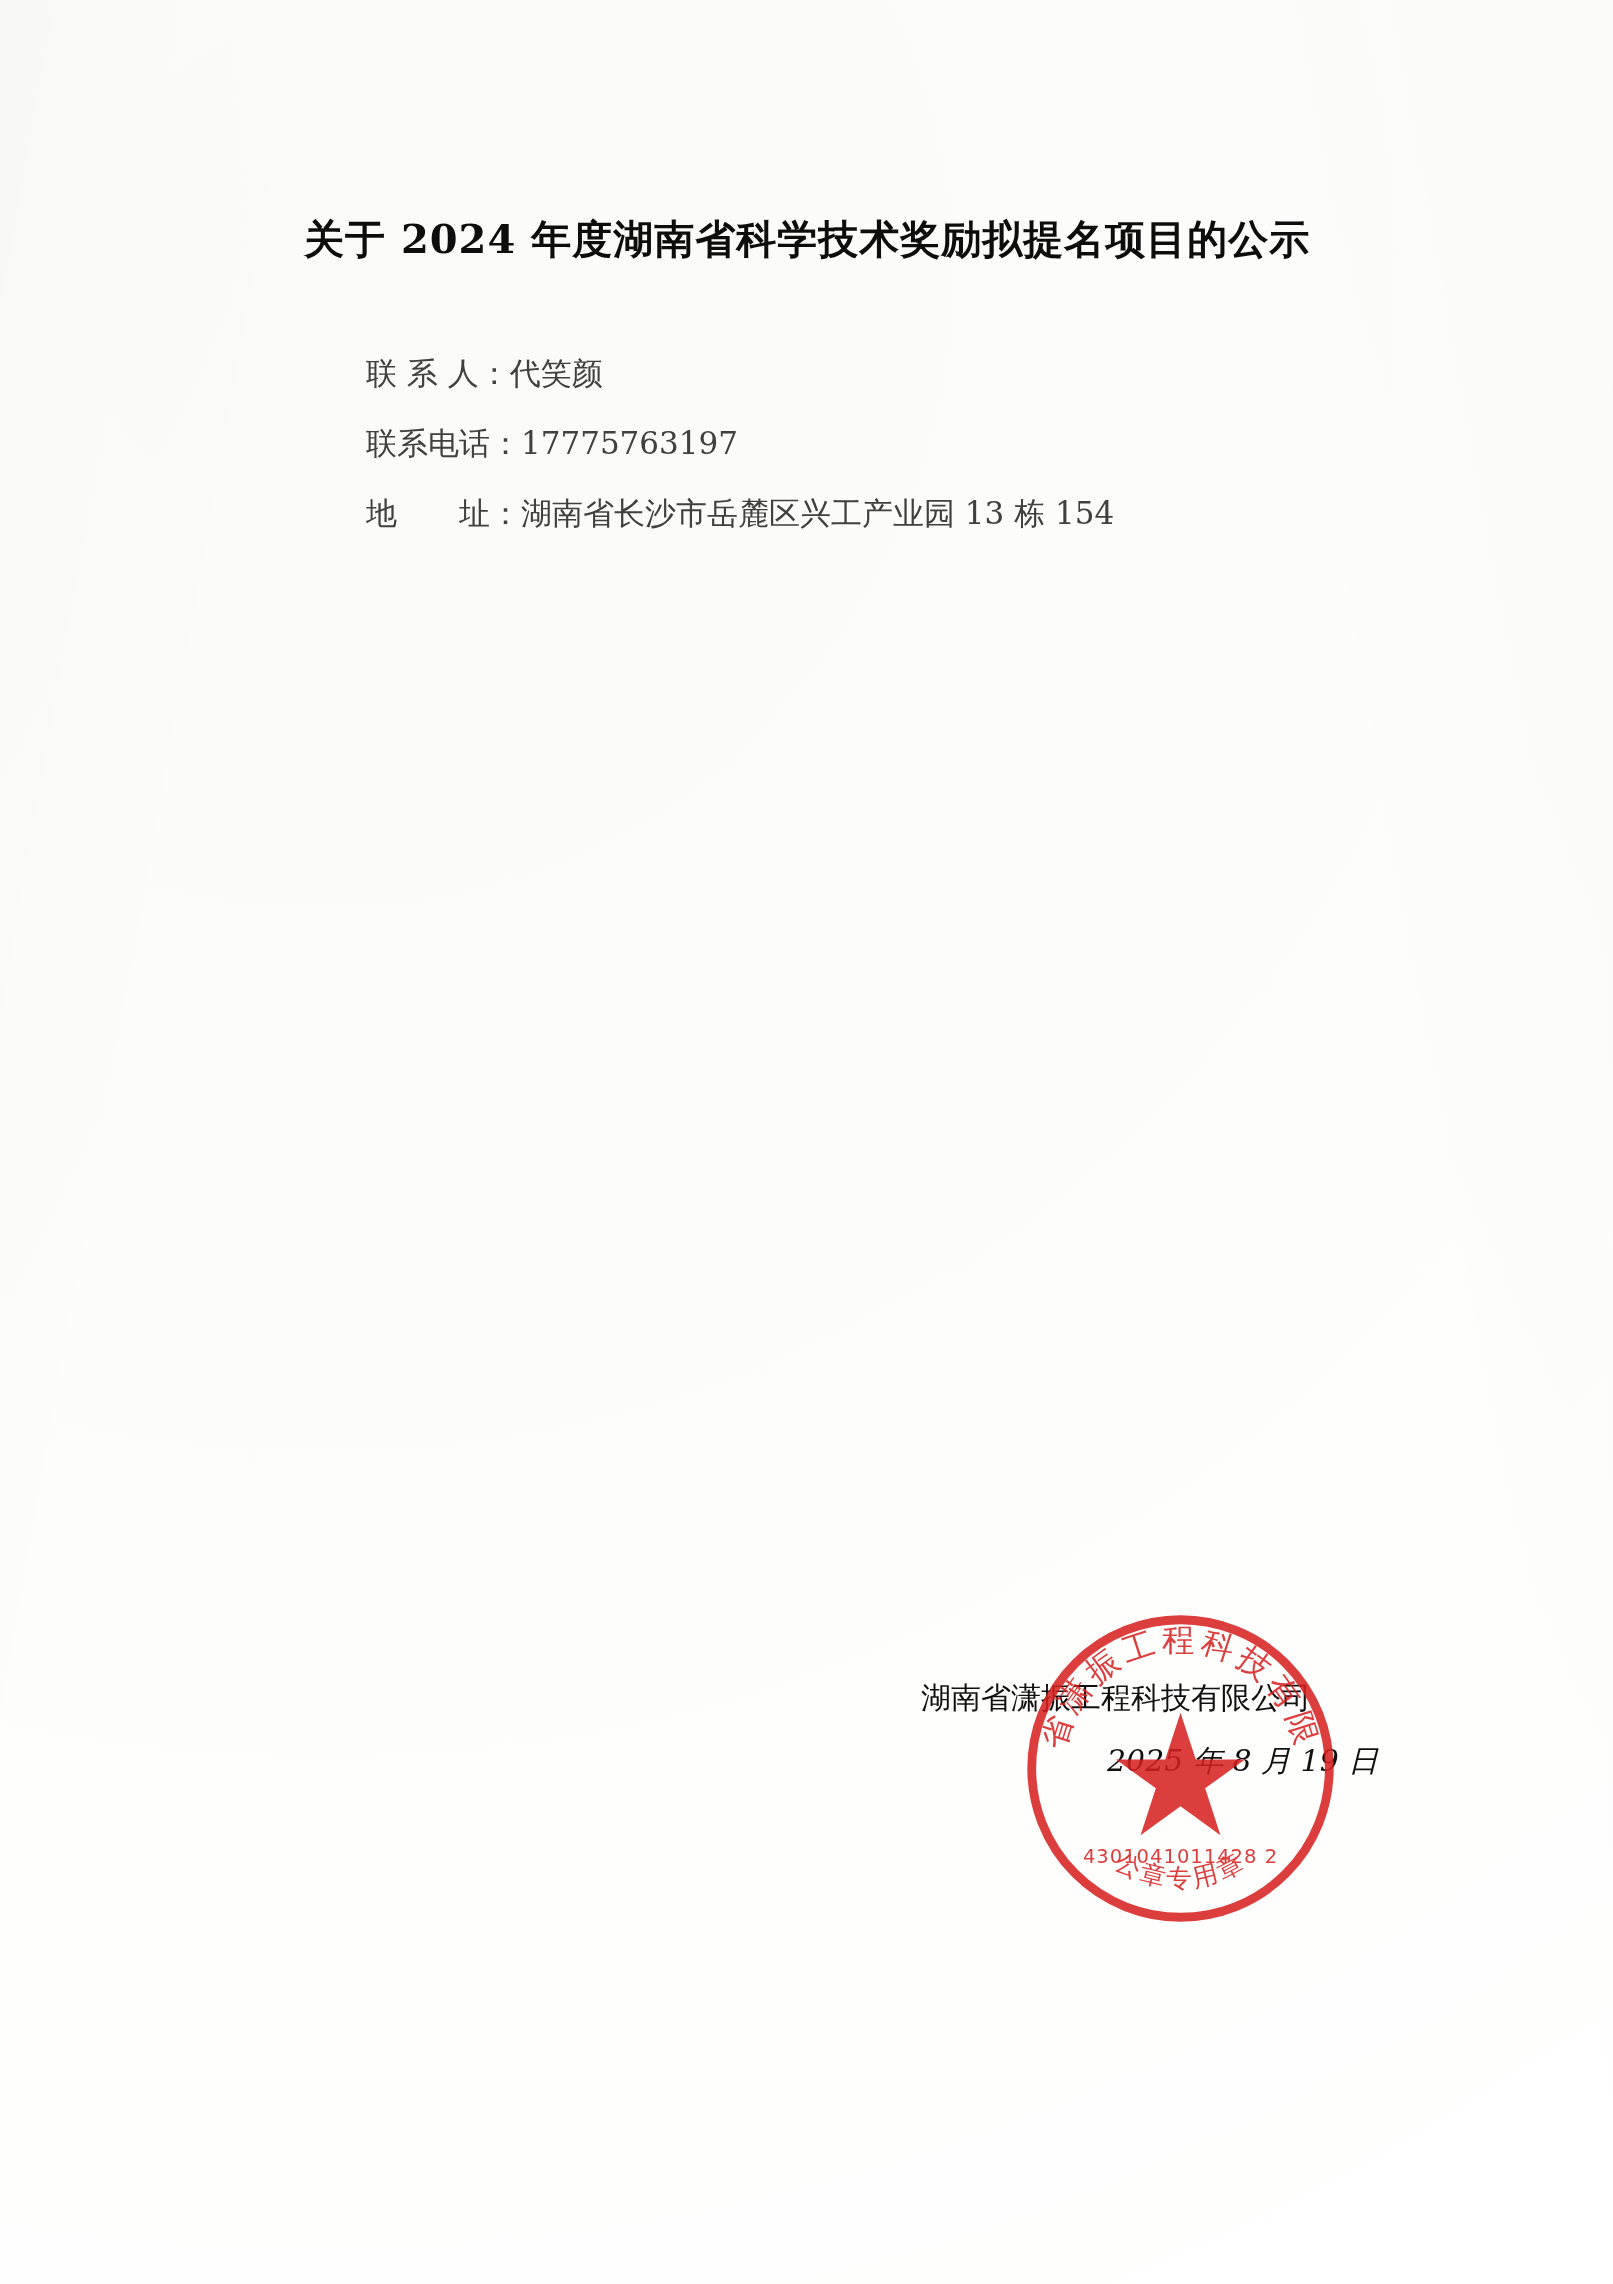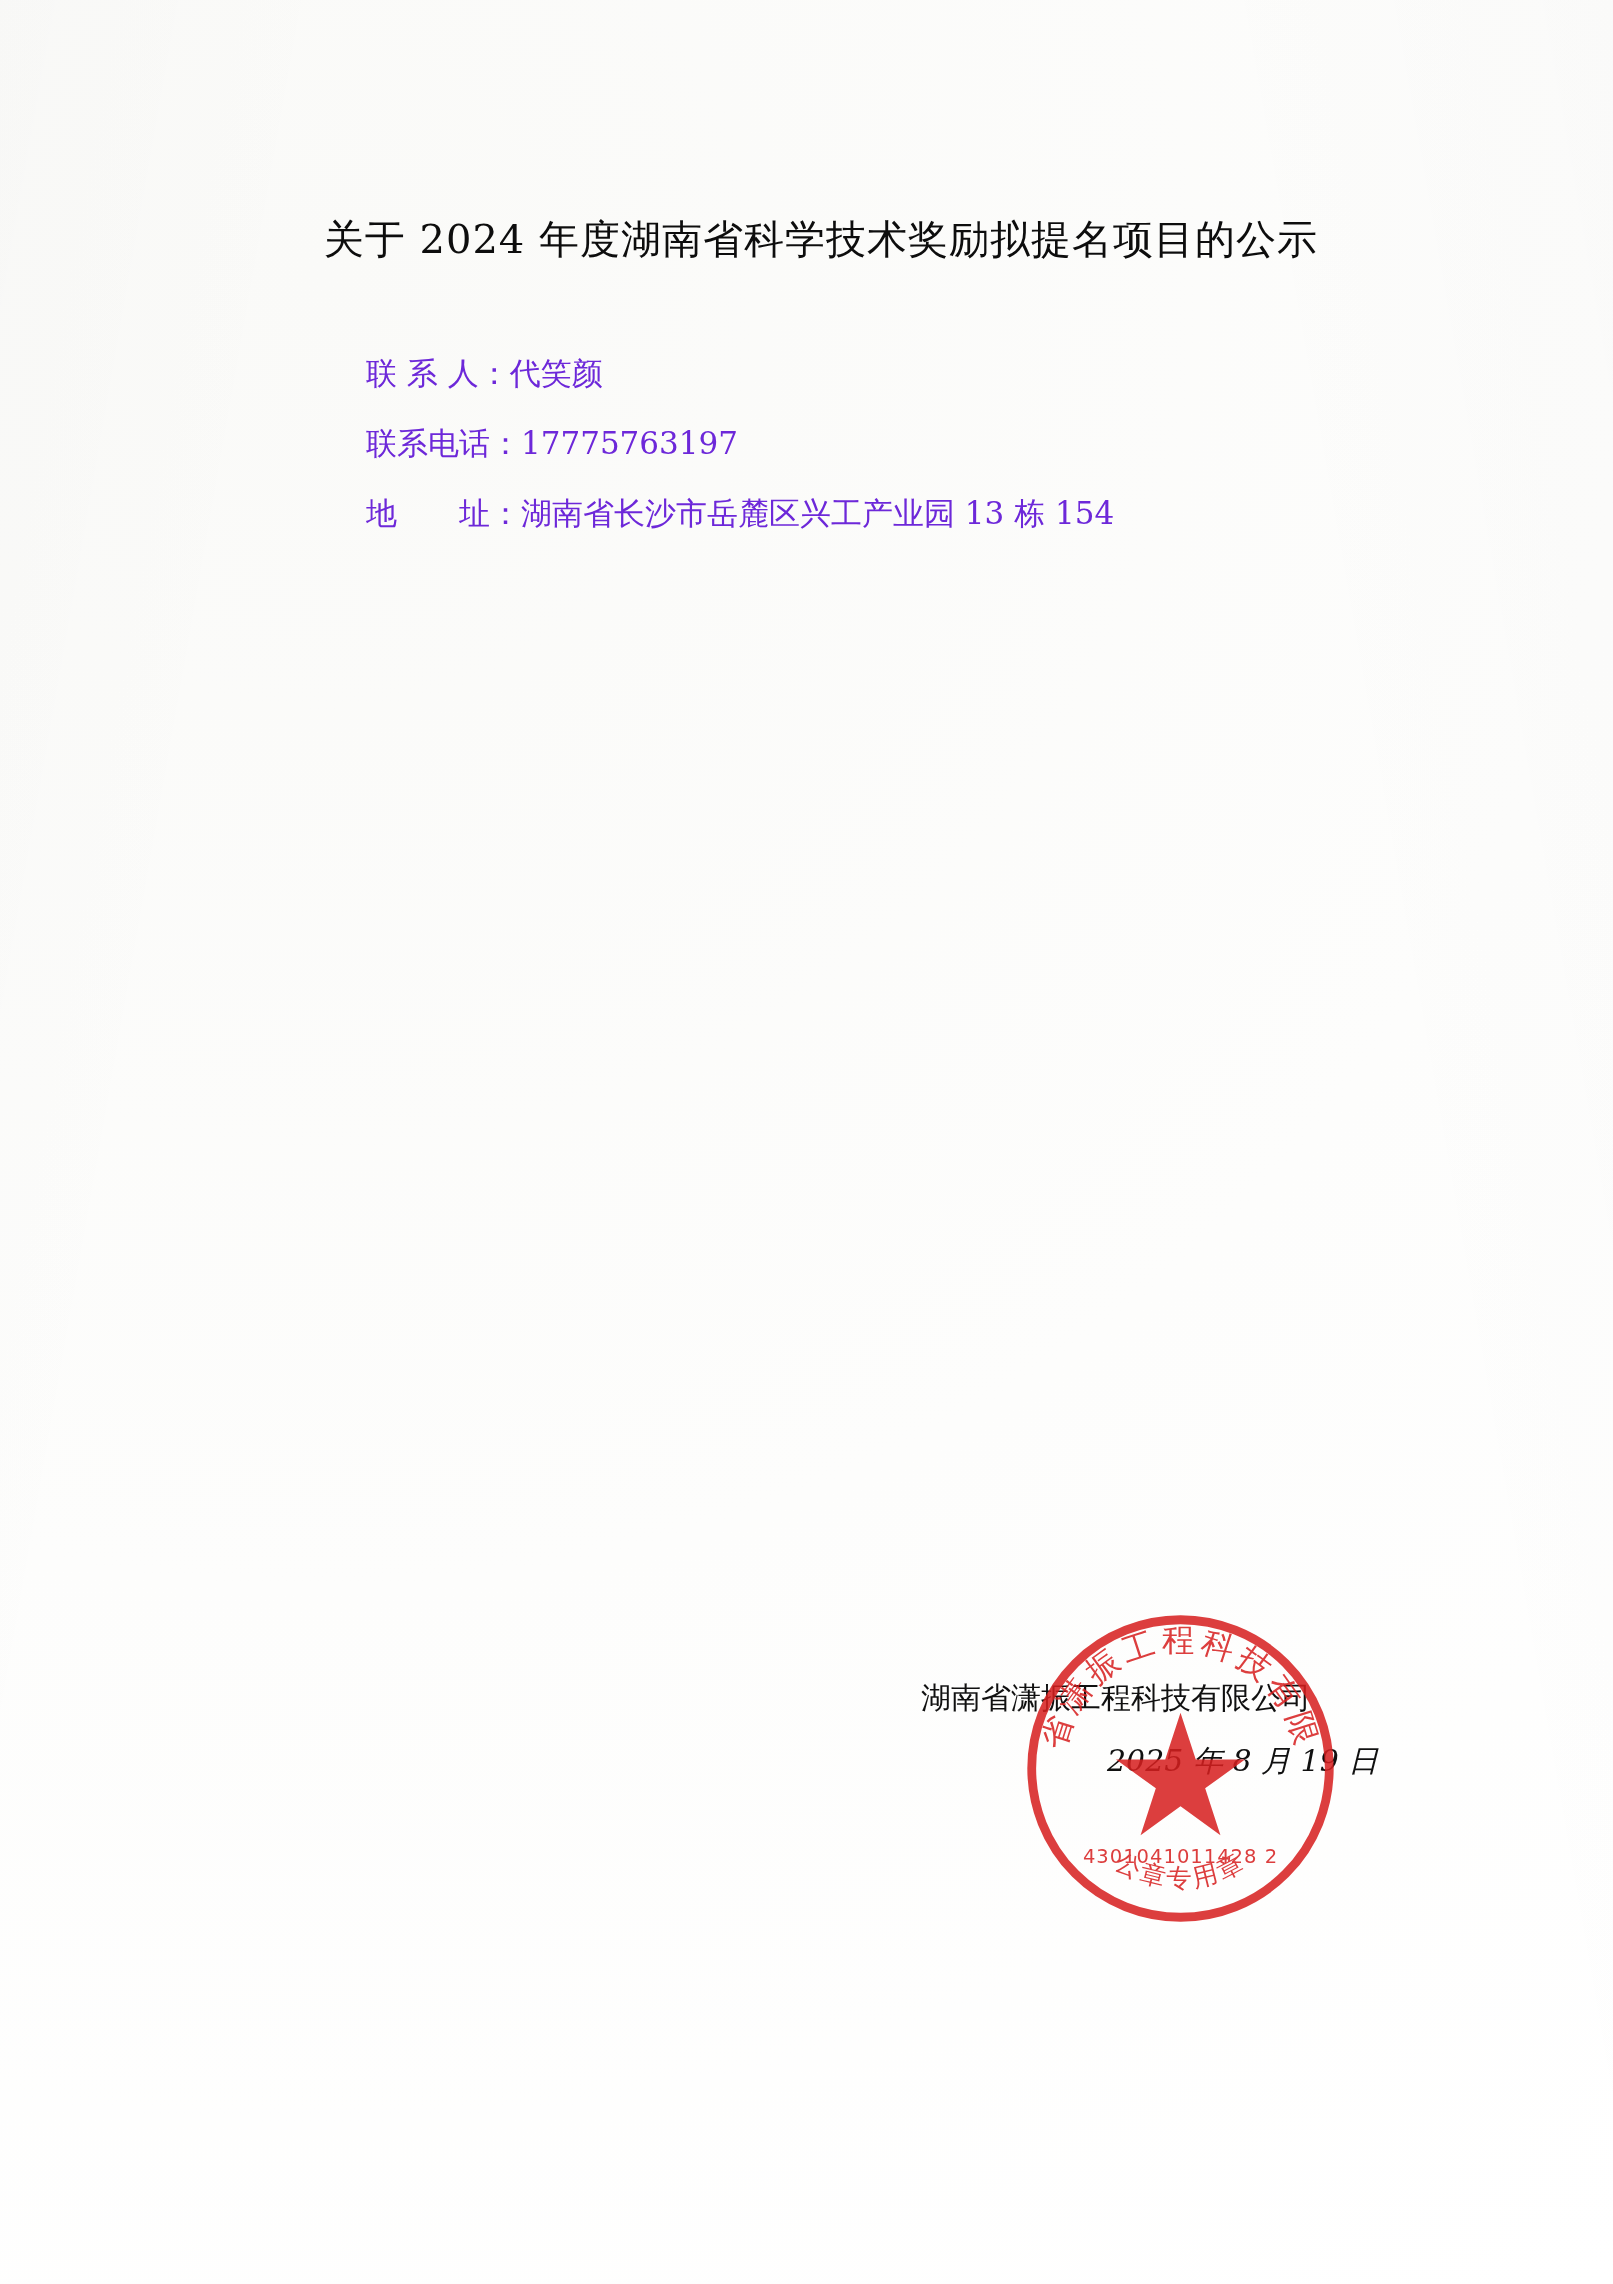--- a/index.html
+++ b/index.html
@@ -41,23 +41,23 @@
   }
 
   .content {
     position: absolute;
     left: 304px;
     top: 211px;
     width: 1014px;
   }
 
   .doc-title {
-    text-align: right;
+    text-align: left;
     font-size: 40px;
-    font-weight: normal;
+    font-weight: bold;
     letter-spacing: 1px;
     line-height: 1.4;
     margin: 0 0 71px 0;
     font-family: "DejaVu Serif", "Liberation Serif", serif;
     color: #0d0d0d;
   }
 
   .para {
     font-size: 31px;
     line-height: 70px;
@@ -72,21 +72,21 @@
     font-weight: bold;
   }
 
   .contact-block {
     margin-top: 5.9px;
   }
   .contact-line {
     font-size: 31px;
     line-height: 70px;
     text-indent: 2em;
-    color: #6d28d9;
+    color: #404040;
     white-space: pre;
   }
 
   .signature {
     position: absolute;
     left: 921px;
     top: 1666px;
     width: 549px;
     text-align: left;
   }

